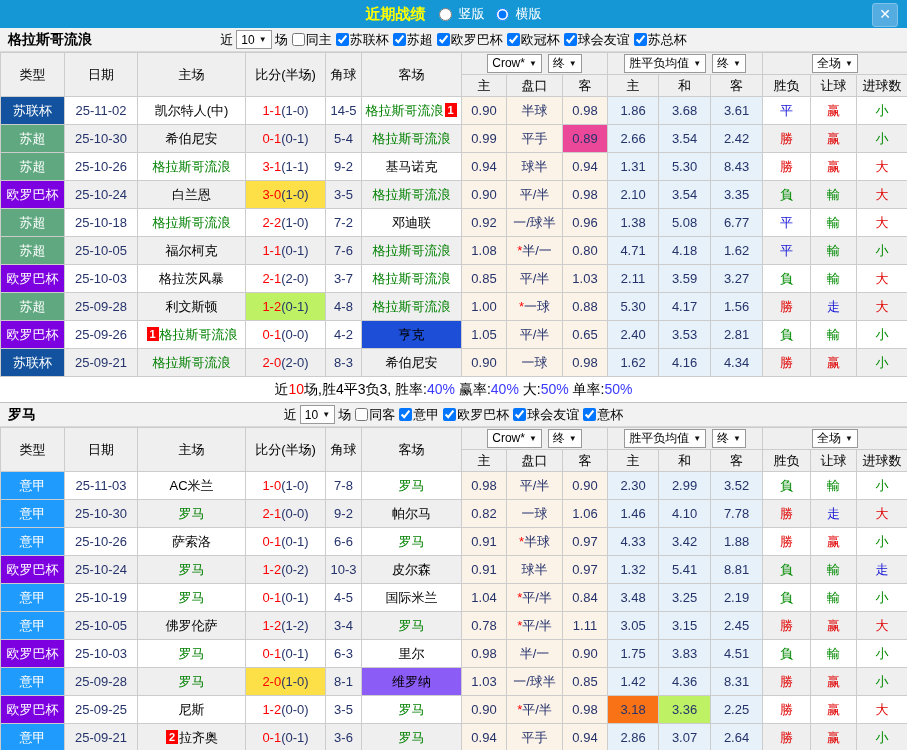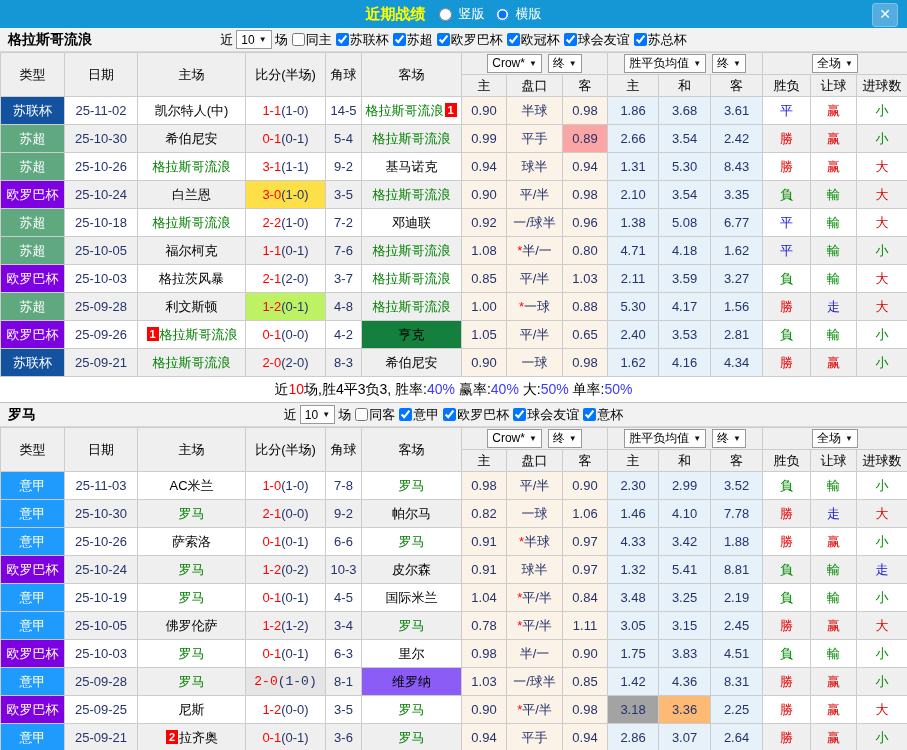--- a/index.html
+++ b/index.html
@@ -133,21 +133,21 @@
         </tr>
         <tr>
           <td style="background: rgb(95, 168, 128); color: rgb(255, 255, 255);">苏超</td>
           <td class="navy" style="background: rgb(239, 239, 239);">25-10-30</td>
           <td style="background: rgb(239, 239, 239);"><span>希伯尼安</span></td>
           <td style="background: rgb(239, 239, 239);"><span class="ft">0-1</span><span class="half">(0-1)</span></td>
           <td class="navy" style="background: rgb(239, 239, 239);">5-4</td>
           <td style="background: rgb(239, 239, 239);"><span class="team-green">格拉斯哥流浪</span></td>
           <td class="navy" style="background: rgb(251, 242, 232);">0.99</td>
           <td class="navy" style="background: rgb(251, 242, 232);">平手</td>
-          <td class="navy" style="background: #fca5a5;">0.89</td>
+          <td class="navy" style="background: #ec4899;">0.89</td>
           <td class="navy" style="background: rgb(230, 241, 250);">2.66</td>
           <td class="navy" style="background: rgb(230, 241, 250);">3.54</td>
           <td class="navy" style="background: rgb(230, 241, 250);">2.42</td>
           <td style="background: rgb(239, 239, 239); color: rgb(224, 0, 0);">勝</td>
           <td style="background: rgb(239, 239, 239); color: rgb(224, 0, 0);">赢</td>
           <td style="background: rgb(239, 239, 239); color: rgb(1, 138, 1);">小</td>
         </tr>
         <tr>
           <td style="background: rgb(95, 168, 128); color: rgb(255, 255, 255);">苏超</td>
           <td class="navy" style="background: rgb(255, 255, 255);">25-10-26</td>
@@ -249,21 +249,21 @@
           <td style="background: rgb(239, 239, 239); color: rgb(224, 0, 0);">勝</td>
           <td style="background: rgb(239, 239, 239); color: rgb(20, 20, 212);">走</td>
           <td style="background: rgb(239, 239, 239); color: rgb(224, 0, 0);">大</td>
         </tr>
         <tr>
           <td style="background: rgb(125, 0, 224); color: rgb(255, 255, 255);">欧罗巴杯</td>
           <td class="navy" style="background: rgb(255, 255, 255);">25-09-26</td>
           <td style="background: rgb(255, 255, 255);"><span class="badge">1</span><span class="team-green">格拉斯哥流浪</span></td>
           <td style="background: rgb(255, 255, 255);"><span class="ft">0-1</span><span class="half">(0-0)</span></td>
           <td class="navy" style="background: rgb(255, 255, 255);">4-2</td>
-          <td style="background: #15803d;"><span>亨克</span></td>
+          <td style="background: #1d4ed8;"><span>亨克</span></td>
           <td class="navy" style="background: rgb(251, 242, 232);">1.05</td>
           <td class="navy" style="background: rgb(251, 242, 232);">平/半</td>
           <td class="navy" style="background: rgb(251, 242, 232);">0.65</td>
           <td class="navy" style="background: rgb(230, 241, 250);">2.40</td>
           <td class="navy" style="background: rgb(230, 241, 250);">3.53</td>
           <td class="navy" style="background: rgb(230, 241, 250);">2.81</td>
           <td style="background: rgb(255, 255, 255); color: rgb(1, 138, 1);">負</td>
           <td style="background: rgb(255, 255, 255); color: rgb(1, 138, 1);">輸</td>
           <td style="background: rgb(255, 255, 255); color: rgb(1, 138, 1);">小</td>
         </tr>
@@ -464,21 +464,21 @@
           <td class="navy" style="background: rgb(230, 241, 250);">3.83</td>
           <td class="navy" style="background: rgb(230, 241, 250);">4.51</td>
           <td style="background: rgb(255, 255, 255); color: rgb(1, 138, 1);">負</td>
           <td style="background: rgb(255, 255, 255); color: rgb(1, 138, 1);">輸</td>
           <td style="background: rgb(255, 255, 255); color: rgb(1, 138, 1);">小</td>
         </tr>
         <tr>
           <td style="background: rgb(30, 155, 252); color: rgb(255, 255, 255);">意甲</td>
           <td class="navy" style="background: rgb(239, 239, 239);">25-09-28</td>
           <td style="background: rgb(239, 239, 239);"><span class="team-green">罗马</span></td>
-          <td style="background: #e5e5e5; font-family: Liberation Mono, monospace;"><span class="ft">2-0</span><span class="half">(1-0)</span></td>
+          <td style="background: #fde047;"><span class="ft">2-0</span><span class="half">(1-0)</span></td>
           <td class="navy" style="background: rgb(239, 239, 239);">8-1</td>
           <td style="background: #8b5cf6;"><span>维罗纳</span></td>
           <td class="navy" style="background: rgb(251, 242, 232);">1.03</td>
           <td class="navy" style="background: rgb(251, 242, 232);">一/球半</td>
           <td class="navy" style="background: rgb(251, 242, 232);">0.85</td>
           <td class="navy" style="background: rgb(230, 241, 250);">1.42</td>
           <td class="navy" style="background: rgb(230, 241, 250);">4.36</td>
           <td class="navy" style="background: rgb(230, 241, 250);">8.31</td>
           <td style="background: rgb(239, 239, 239); color: rgb(224, 0, 0);">勝</td>
           <td style="background: rgb(239, 239, 239); color: rgb(224, 0, 0);">赢</td>
@@ -487,22 +487,22 @@
         <tr>
           <td style="background: rgb(125, 0, 224); color: rgb(255, 255, 255);">欧罗巴杯</td>
           <td class="navy" style="background: rgb(255, 255, 255);">25-09-25</td>
           <td style="background: rgb(255, 255, 255);"><span>尼斯</span></td>
           <td style="background: rgb(255, 255, 255);"><span class="ft">1-2</span><span class="half">(0-0)</span></td>
           <td class="navy" style="background: rgb(255, 255, 255);">3-5</td>
           <td style="background: rgb(255, 255, 255);"><span class="team-green">罗马</span></td>
           <td class="navy" style="background: rgb(251, 242, 232);">0.90</td>
           <td class="navy" style="background: rgb(251, 242, 232);"><span class="star">*</span>平/半</td>
           <td class="navy" style="background: rgb(251, 242, 232);">0.98</td>
-          <td class="navy" style="background: #a3a3a3;">3.18</td>
-          <td class="navy" style="background: #fdba74;">3.36</td>
+          <td class="navy" style="background: #f97316;">3.18</td>
+          <td class="navy" style="background: #bef264;">3.36</td>
           <td class="navy" style="background: rgb(230, 241, 250);">2.25</td>
           <td style="background: rgb(255, 255, 255); color: rgb(224, 0, 0);">勝</td>
           <td style="background: rgb(255, 255, 255); color: rgb(224, 0, 0);">赢</td>
           <td style="background: rgb(255, 255, 255); color: rgb(224, 0, 0);">大</td>
         </tr>
         <tr>
           <td style="background: rgb(30, 155, 252); color: rgb(255, 255, 255);">意甲</td>
           <td class="navy" style="background: rgb(239, 239, 239);">25-09-21</td>
           <td style="background: rgb(239, 239, 239);"><span class="badge">2</span><span>拉齐奥</span></td>
           <td style="background: rgb(239, 239, 239);"><span class="ft">0-1</span><span class="half">(0-1)</span></td>

